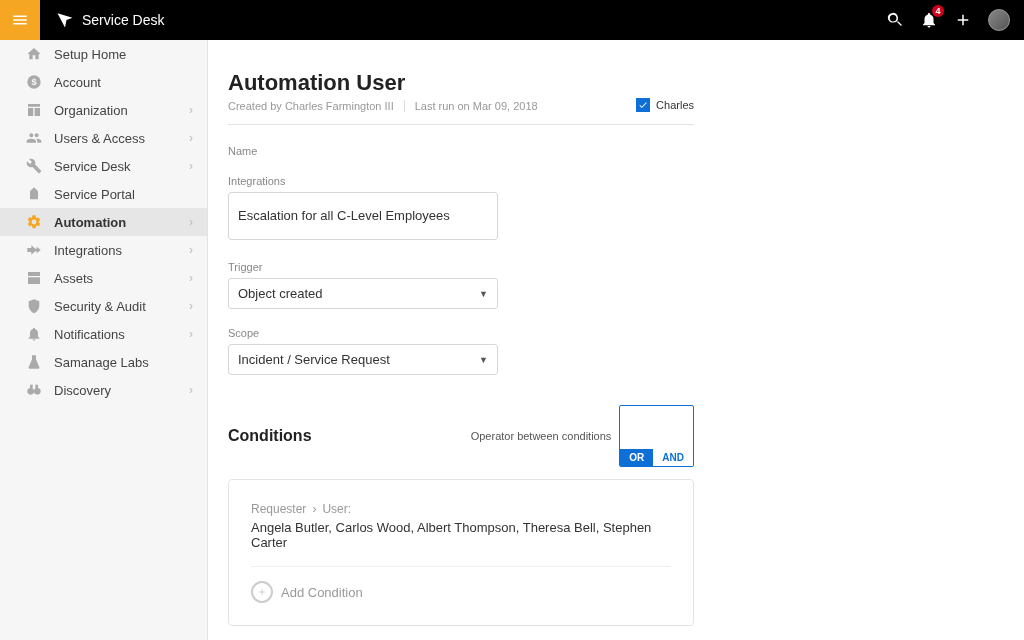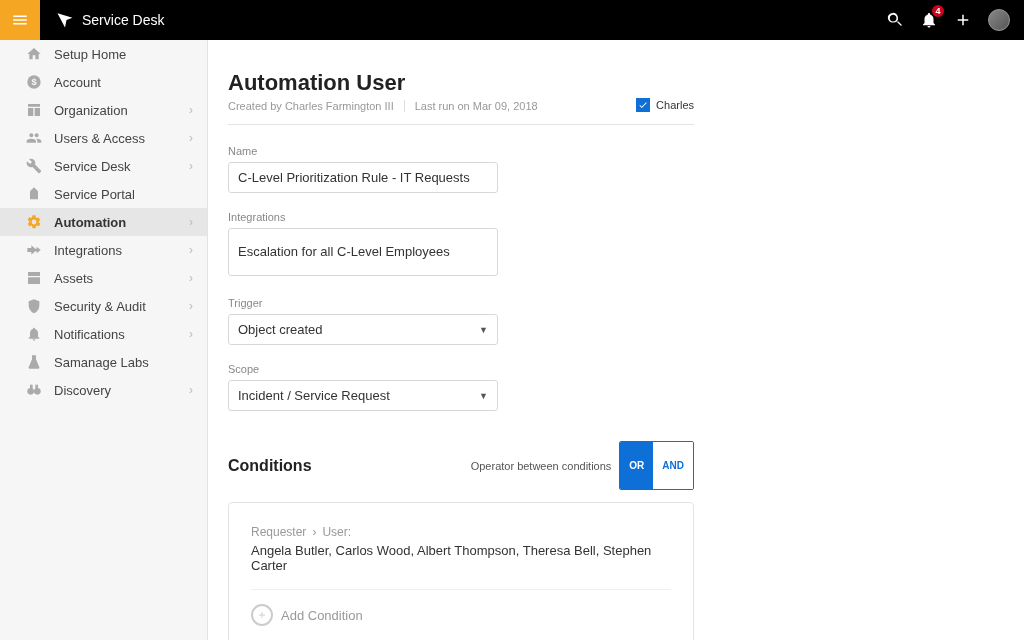--- a/index.html
+++ b/index.html
@@ -37,21 +37,21 @@
 .field-label { font-size: 11px; color: #888; margin-bottom: 5px; }
 .text-input { width: 270px; border: 1px solid #d8d8d8; border-radius: 3px; padding: 7px 9px; font-size: 13px; color: #333; font-family: inherit; }
 .textarea { width: 270px; height: 48px; border: 1px solid #d8d8d8; border-radius: 3px; padding: 15px 9px; font-size: 13px; color: #333; font-family: inherit; resize: none; }
 .select { width: 270px; border: 1px solid #d8d8d8; border-radius: 3px; padding: 7px 9px; font-size: 13px; color: #333; display: flex; justify-content: space-between; align-items: center; cursor:pointer; background:#fff; }
 .select .caret { font-size: 9px; color: #555; }
 .section-title { font-size: 16px; font-weight: 700; color: #222; margin-top: 30px; margin-bottom: 12px; }
 .conditions-header { display: flex; align-items: center; justify-content: space-between; margin-top: 30px; margin-bottom: 12px; }
 .conditions-header .section-title { margin: 0; }
 .op-segment { display: flex; align-items: center; gap: 8px; font-size: 11px; color: #555; }
 .segment { display: flex; border: 1px solid #0e6fd6; border-radius: 2px; overflow: hidden; }
-.seg-btn { padding: 18px 9px; font-size: 10px; font-weight: 600; cursor:pointer; background:#fff; color:#0e6fd6; }
+.seg-btn { padding: 3px 9px; font-size: 10px; font-weight: 600; cursor:pointer; background:#fff; color:#0e6fd6;margin-top:43px; }
 .seg-btn.active { background:#0e6fd6; color:#fff; }
 .conditions-card { border: 1px solid #e3e3e3; border-radius: 4px; padding: 22px; }
 .cond-breadcrumb { font-size: 12px; color: #999; margin-bottom: 4px; }
 .cond-breadcrumb .sep { margin: 0 6px; }
 .cond-value { font-size: 13px; color: #333; padding-bottom: 16px; border-bottom: 1px solid #eee; margin-bottom: 14px; }
 .add-cond { display: flex; align-items: center; gap: 8px; color: #999; font-size: 13px; cursor:pointer; }
 .add-circle { width: 22px; height: 22px; border: 2px solid #ccc; border-radius: 50%; display:flex; align-items:center; justify-content:center; }
 .add-circle svg { width:10px; height:10px; fill:#ccc; }
 </style>
 </head>
@@ -225,21 +225,20 @@
             <svg viewBox="0 0 24 24">
               <path d="M9 16.17L4.83 12l-1.42 1.41L9 19 21 7l-1.41-1.41z"></path>
             </svg>
           </span>
         <span>Charles</span>
       </div>
     </div>
 
     <div class="field">
       <div class="field-label">Name</div>
-      <input class="text-input" value="C-Level Prioritization Rule - IT Requests" style="">
     </div>
 
     <div class="field">
       <div class="field-label">Integrations</div>
       <textarea class="textarea" style="">Escalation for all C-Level Employees</textarea>
     </div>
 
     <div class="field">
       <div class="field-label">Trigger</div>
       <div class="select">

